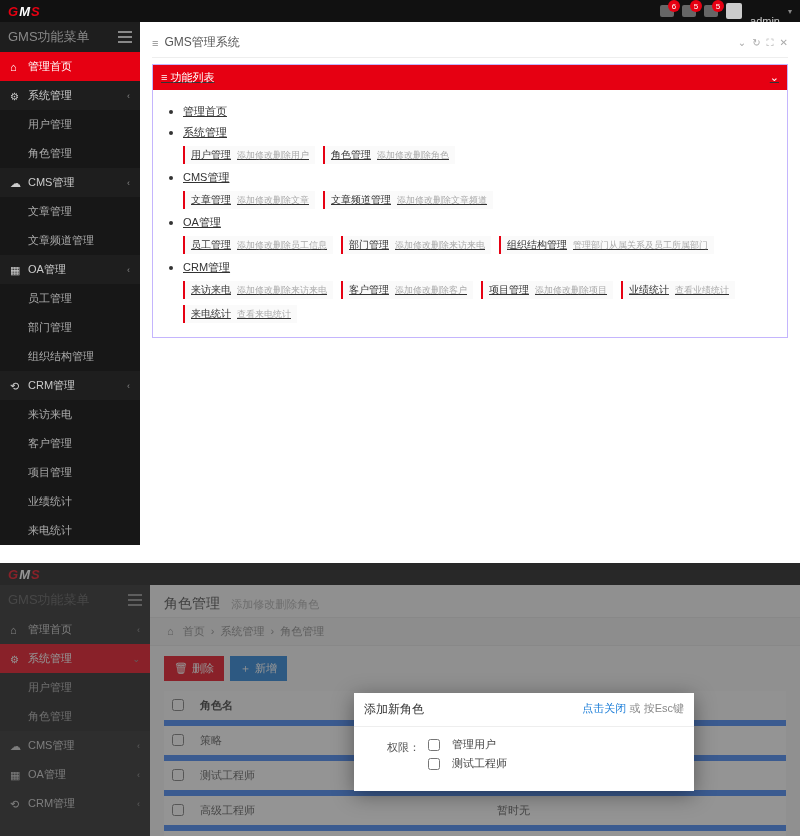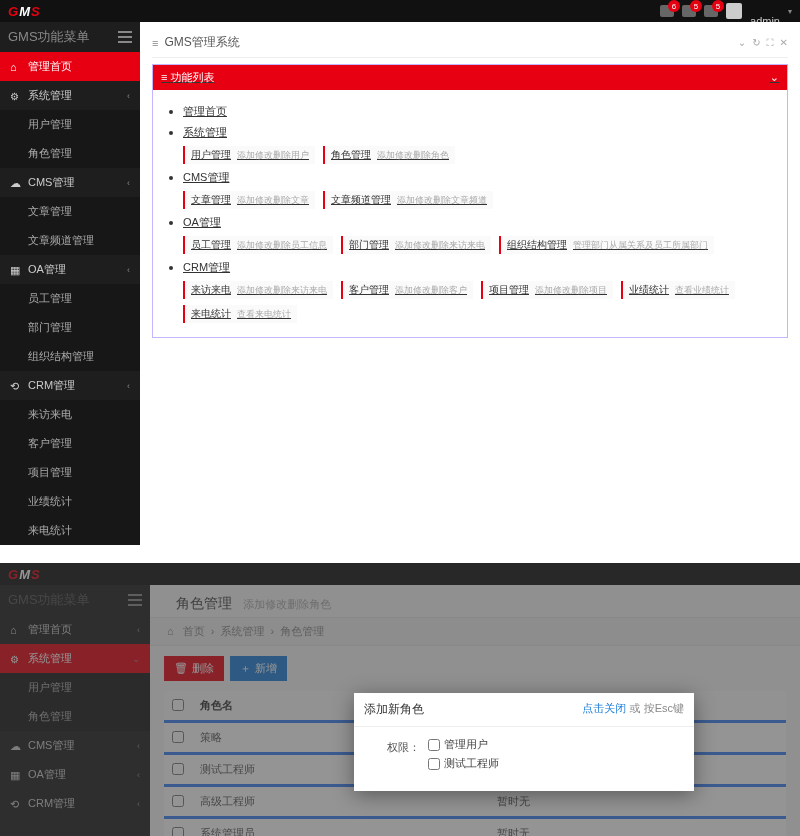--- a/index.html
+++ b/index.html
@@ -59,47 +59,47 @@
 
 
 .screenshot2 { margin-top: 18px; position: relative; }
 .overlay-dim { position: absolute; inset: 0; background: rgba(60,60,60,0.55); z-index: 5; }
 .topbar2 { height: 22px; background: #111; display: flex; align-items: center; padding: 0 8px; }
 .s2-layout { display: flex; min-height: 420px; }
 .s2-sidebar { width: 150px; background: #1e1e1e; }
 .s2-sidebar .sidebar-title-row { color: #666; }
 .s2-sidebar .sidebar-title { color: #555; }
 .s2-main { flex: 1; background: #f5f5f5; padding: 0; }
-.s2-page-head { padding: 10px 14px 4px 26px; }
+.s2-page-head { padding: 10px 14px 4px 14px; }
 .s2-title { font-size: 14px; color: #444; display: inline-block; margin-right: 8px; }
 .s2-subtitle { font-size: 11px; color: #aaa; }
 .breadcrumb { padding: 6px 14px; background: #f0f0f0; color: #888; font-size: 11px; border-top: 1px solid #e5e5e5; border-bottom: 1px solid #e5e5e5; }
 .breadcrumb span { margin: 0 3px; }
 .toolbar { padding: 10px 14px; display: flex; gap: 6px; }
 .btn { padding: 5px 10px; color: #fff; font-size: 11px; border: none; cursor: pointer; display: inline-flex; align-items: center; gap: 4px; }
 .btn-danger { background: #e60012; }
 .btn-primary { background: #1b7dd8; }
 .table { width: calc(100% - 28px); margin: 0 14px; border-collapse: collapse; background: #fff; }
-.table th, .table td { text-align: left; padding: 7px 8px; border-bottom: 3px solid #3b82f6; font-size: 11px; color: #555; }
+.table th, .table td { text-align: left; padding: 7px 8px; border-bottom: 6px solid #3b82f6; font-size: 11px; color: #555; }
 .table th { background: #fafafa; color: #333; }
 .chk { width: 12px; height: 12px; }
 
 
 .modal { position: absolute; z-index: 10; left: 354px; top: 130px; width: 340px; background: #fff; box-shadow: 0 4px 20px rgba(0,0,0,0.4); }
 .modal-head { display: flex; justify-content: space-between; padding: 8px 10px; border-bottom: 1px solid #eee; font-size: 12px; }
 .modal-close-txt { color: #1b7dd8; font-size: 11px; cursor: pointer; }
 .modal-close-hint { color: #888; font-size: 11px; }
 .modal-body { padding: 10px 12px; }
 .form-row { display: flex; align-items: flex-start; margin-bottom: 10px; }
 .form-label { width: 62px; text-align: right; padding-right: 8px; font-size: 11px; color: #555; padding-top: 3px; }
 .req { color: #e60012; }
 .form-input { flex: 1; }
 .form-input input[type=text] { width: 150px; height: 22px; border: 1px solid #ccc; padding: 0 4px; font-size: 11px; }
 .perm-list { display: flex; flex-direction: column; gap: 4px; }
-.perm-item { display: flex; align-items: center; gap: 4px; font-size: 11px; color: #444; }
+.perm-item { display: flex; align-items: center; gap: 12px; font-size: 11px; color: #444; }
 
 .icon-home::before { content: "⌂"; }
 .icon-gear::before { content: "⚙"; font-size: 10px; }
 .icon-cloud::before { content: "☁"; }
 .icon-chart::before { content: "▦"; }
 .icon-refresh::before { content: "⟲"; }
 </style>
 </head>
 <body>
 

